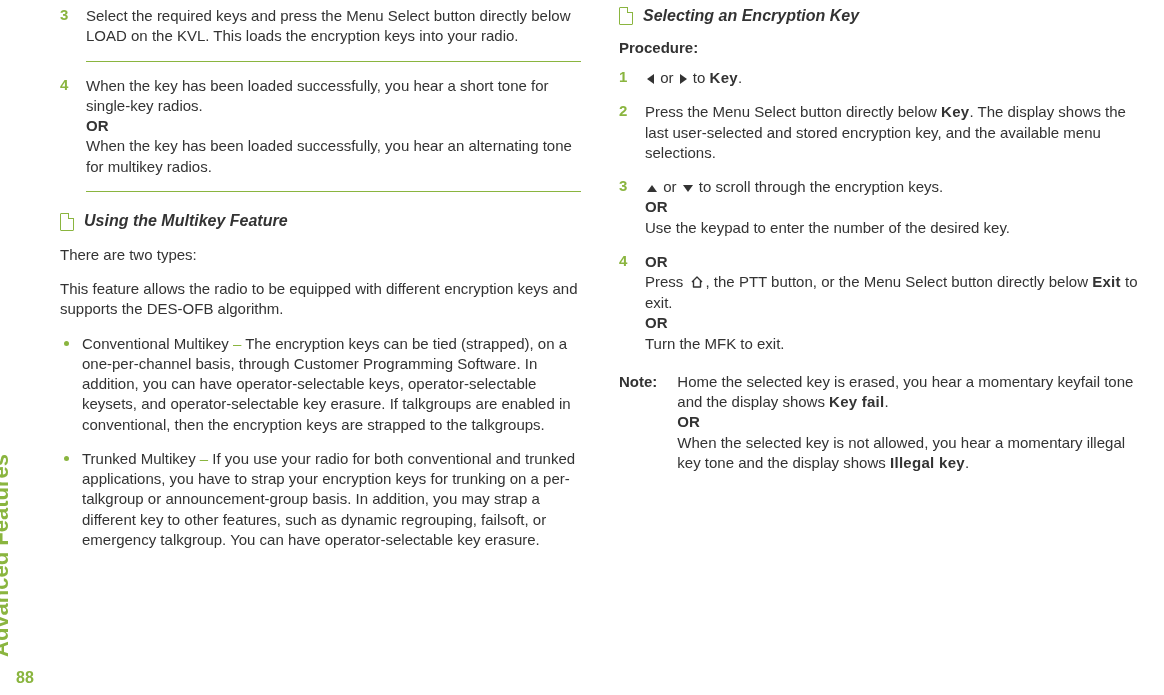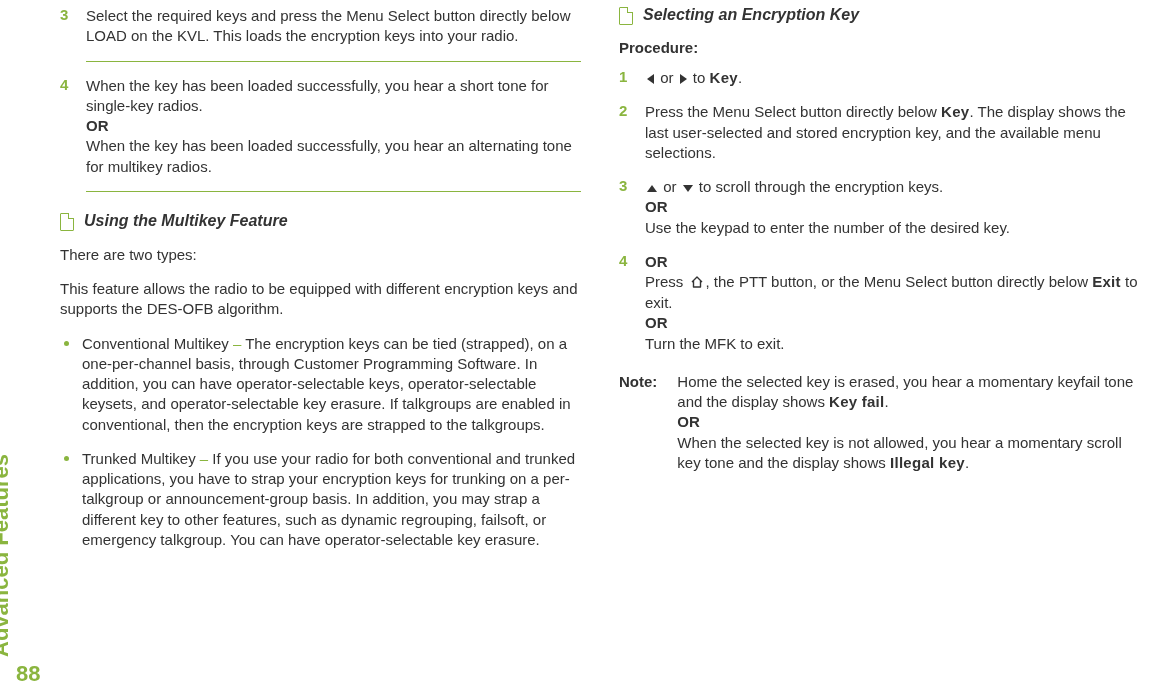--- a/index.html
+++ b/index.html
@@ -32,21 +32,21 @@
       color: #8ab53f;
       font-weight: bold;
       font-size: 22px;
     }
     .page-num {
       position: absolute;
       bottom: 8px;
       left: 16px;
       color: #8ab53f;
       font-weight: bold;
-      font-size: 22px;
+      font-size: 16px;
     }
     .content {
       flex: 1;
       display: flex;
       gap: 38px;
       padding: 6px 24px 10px 8px;
     }
     .col {
       flex: 1;
       min-width: 0;
@@ -67,21 +67,21 @@
     .step-body {
       line-height: 1.35;
     }
     .hr-full {
       border: none;
       border-top: 1px solid #8ab53f;
       margin: 10px 0 14px 26px;
     }
     .section-head {
       display: flex;
-      align-items: flex-start;
+      align-items: center;
       gap: 10px;
       margin: 20px 0 14px 0;
     }
     .doc-icon {
       width: 14px;
       height: 18px;
       border: 1.2px solid #8ab53f;
       border-radius: 1px;
       position: relative;
       flex-shrink: 0;
@@ -289,20 +289,20 @@
       </div>
 
       <div class="note-block">
         <div class="note-label">Note:</div>
         <div class="note-body">
           <div>
             <span>Home the selected key is erased, you hear a momentary keyfail tone and the display shows </span><span class="disp">Key</span> <span class="disp">fail</span><span>.</span>
           </div>
           <div class="or-line">OR</div>
           <div>
-            <span>When the selected key is not allowed, you hear a momentary scroll key tone and the display shows </span><span class="disp">Illegal key</span><span>.</span>
+            <span>When the selected key is not allowed, you hear a momentary illegal key tone and the display shows </span><span class="disp">Illegal key</span><span>.</span>
           </div>
         </div>
       </div>
 
     </div>
   </div>
 </div>
 
 </body></html>

